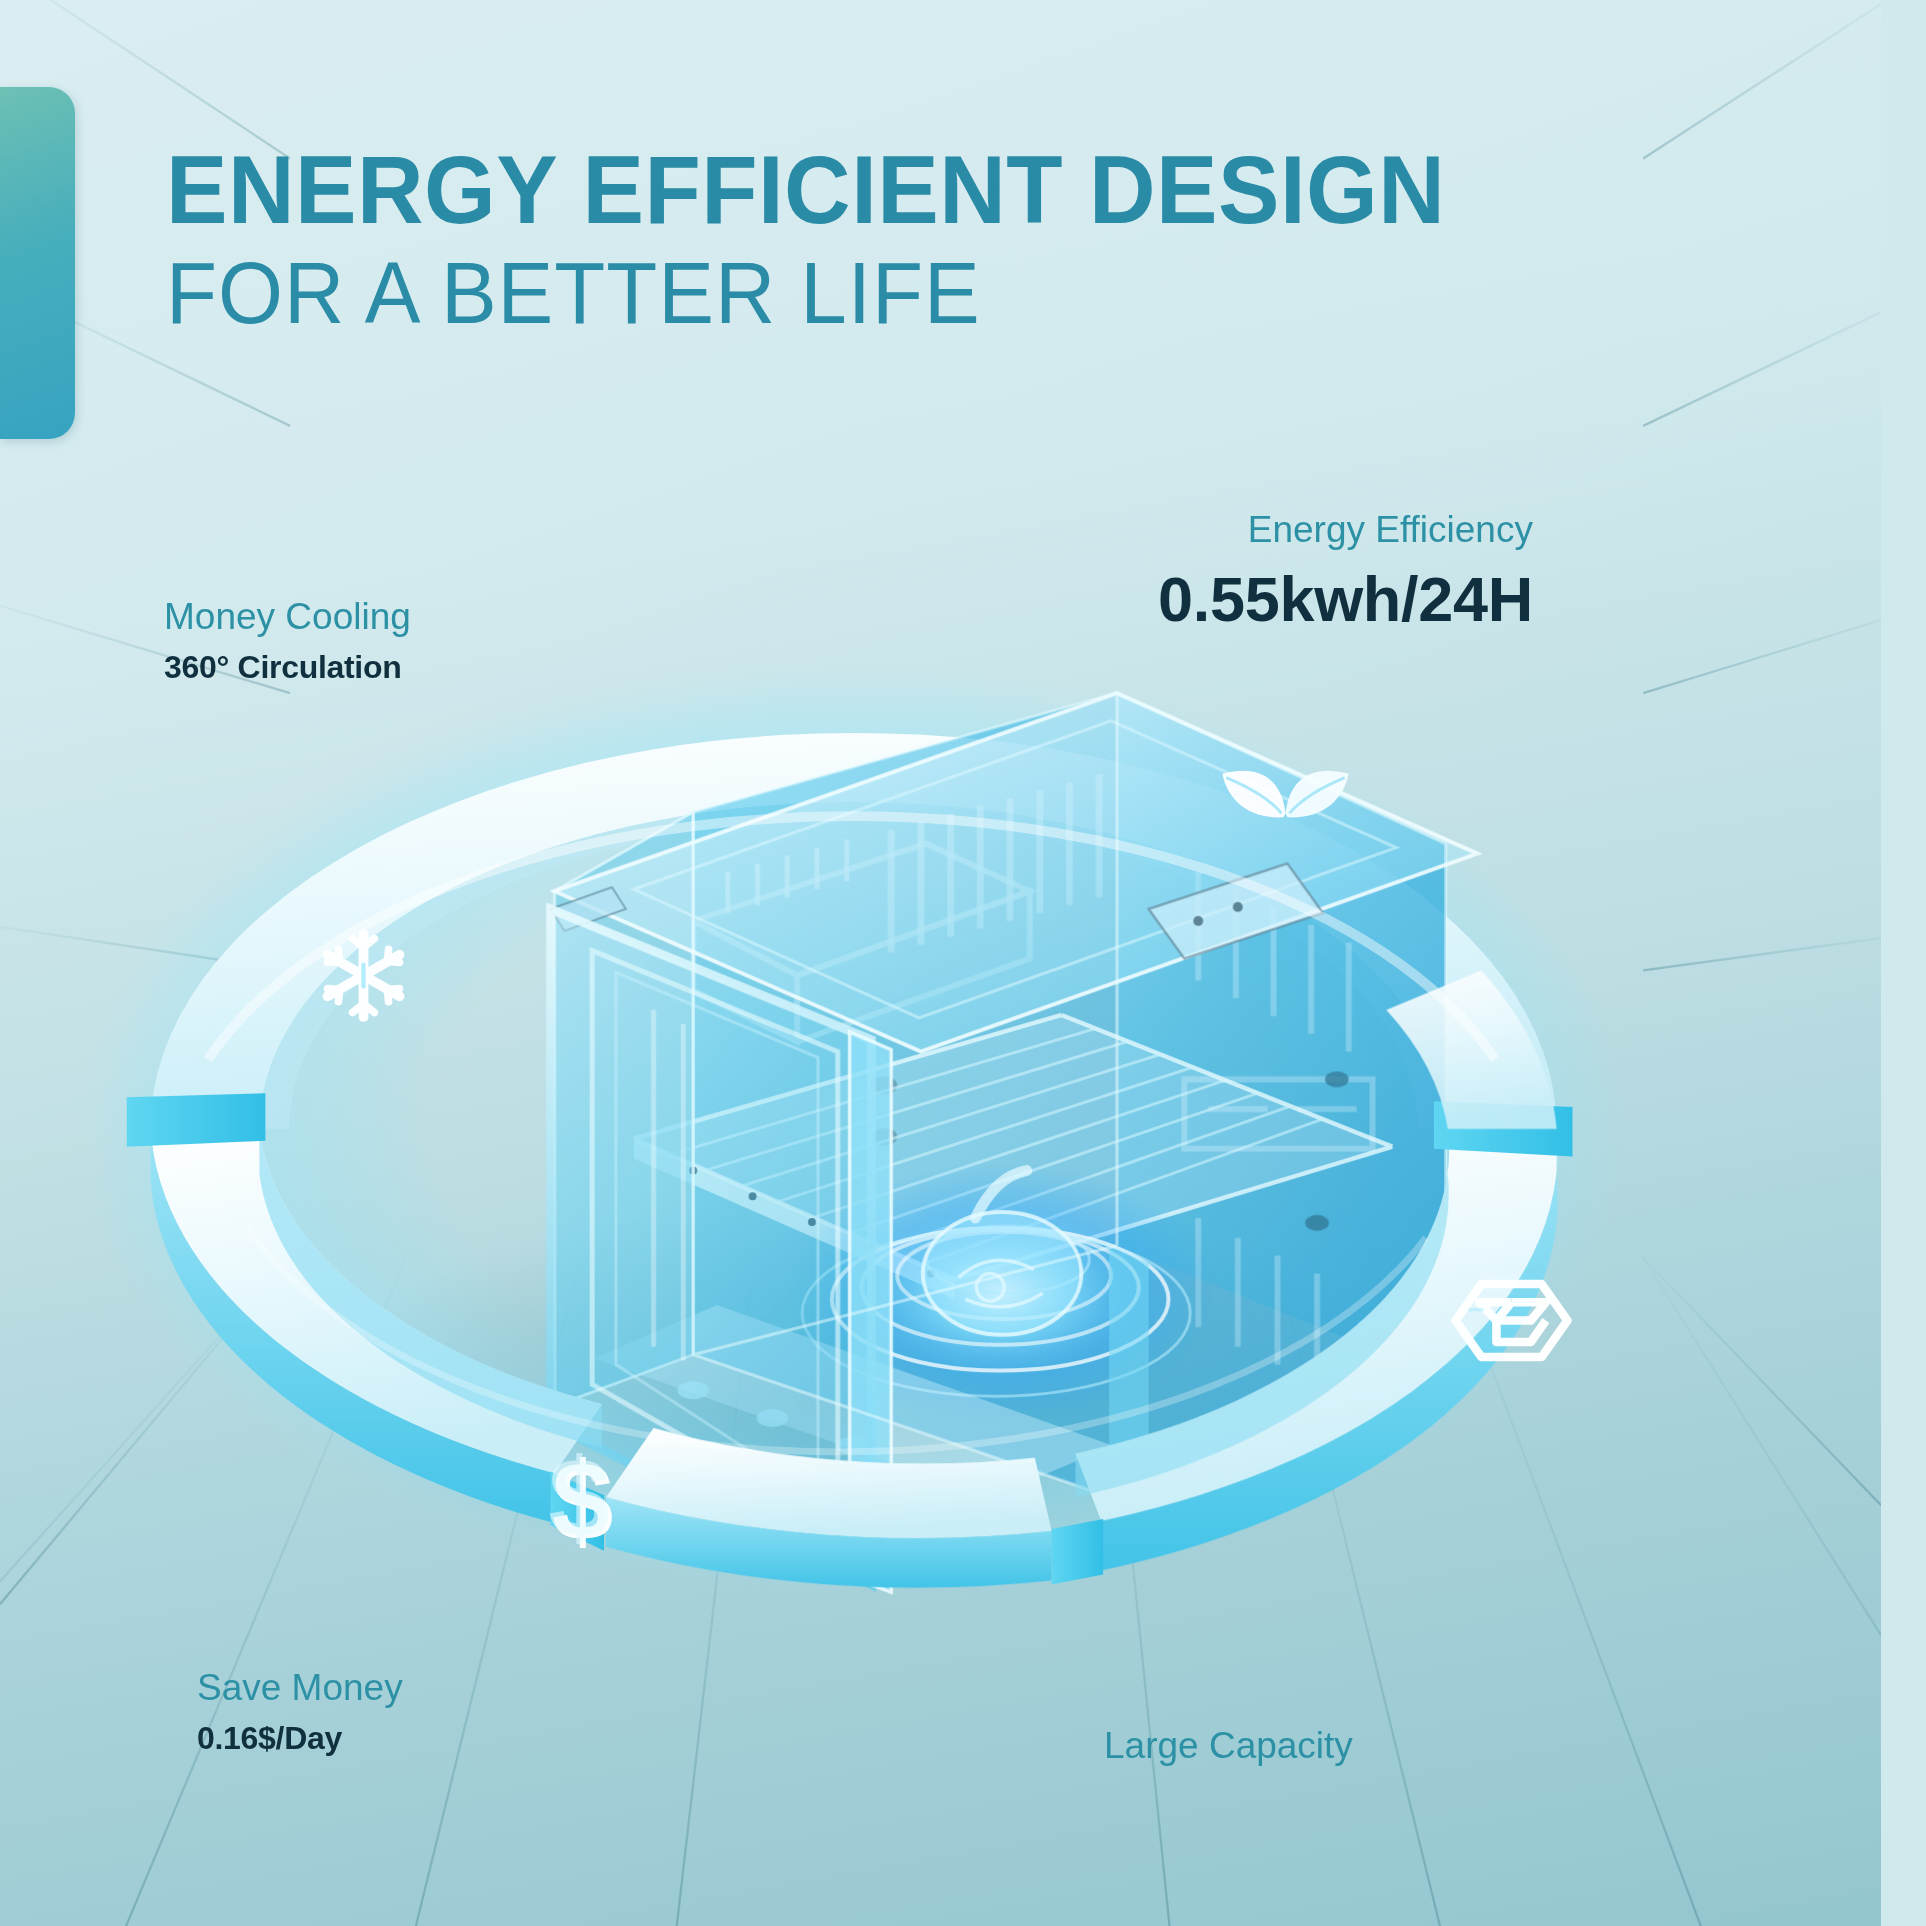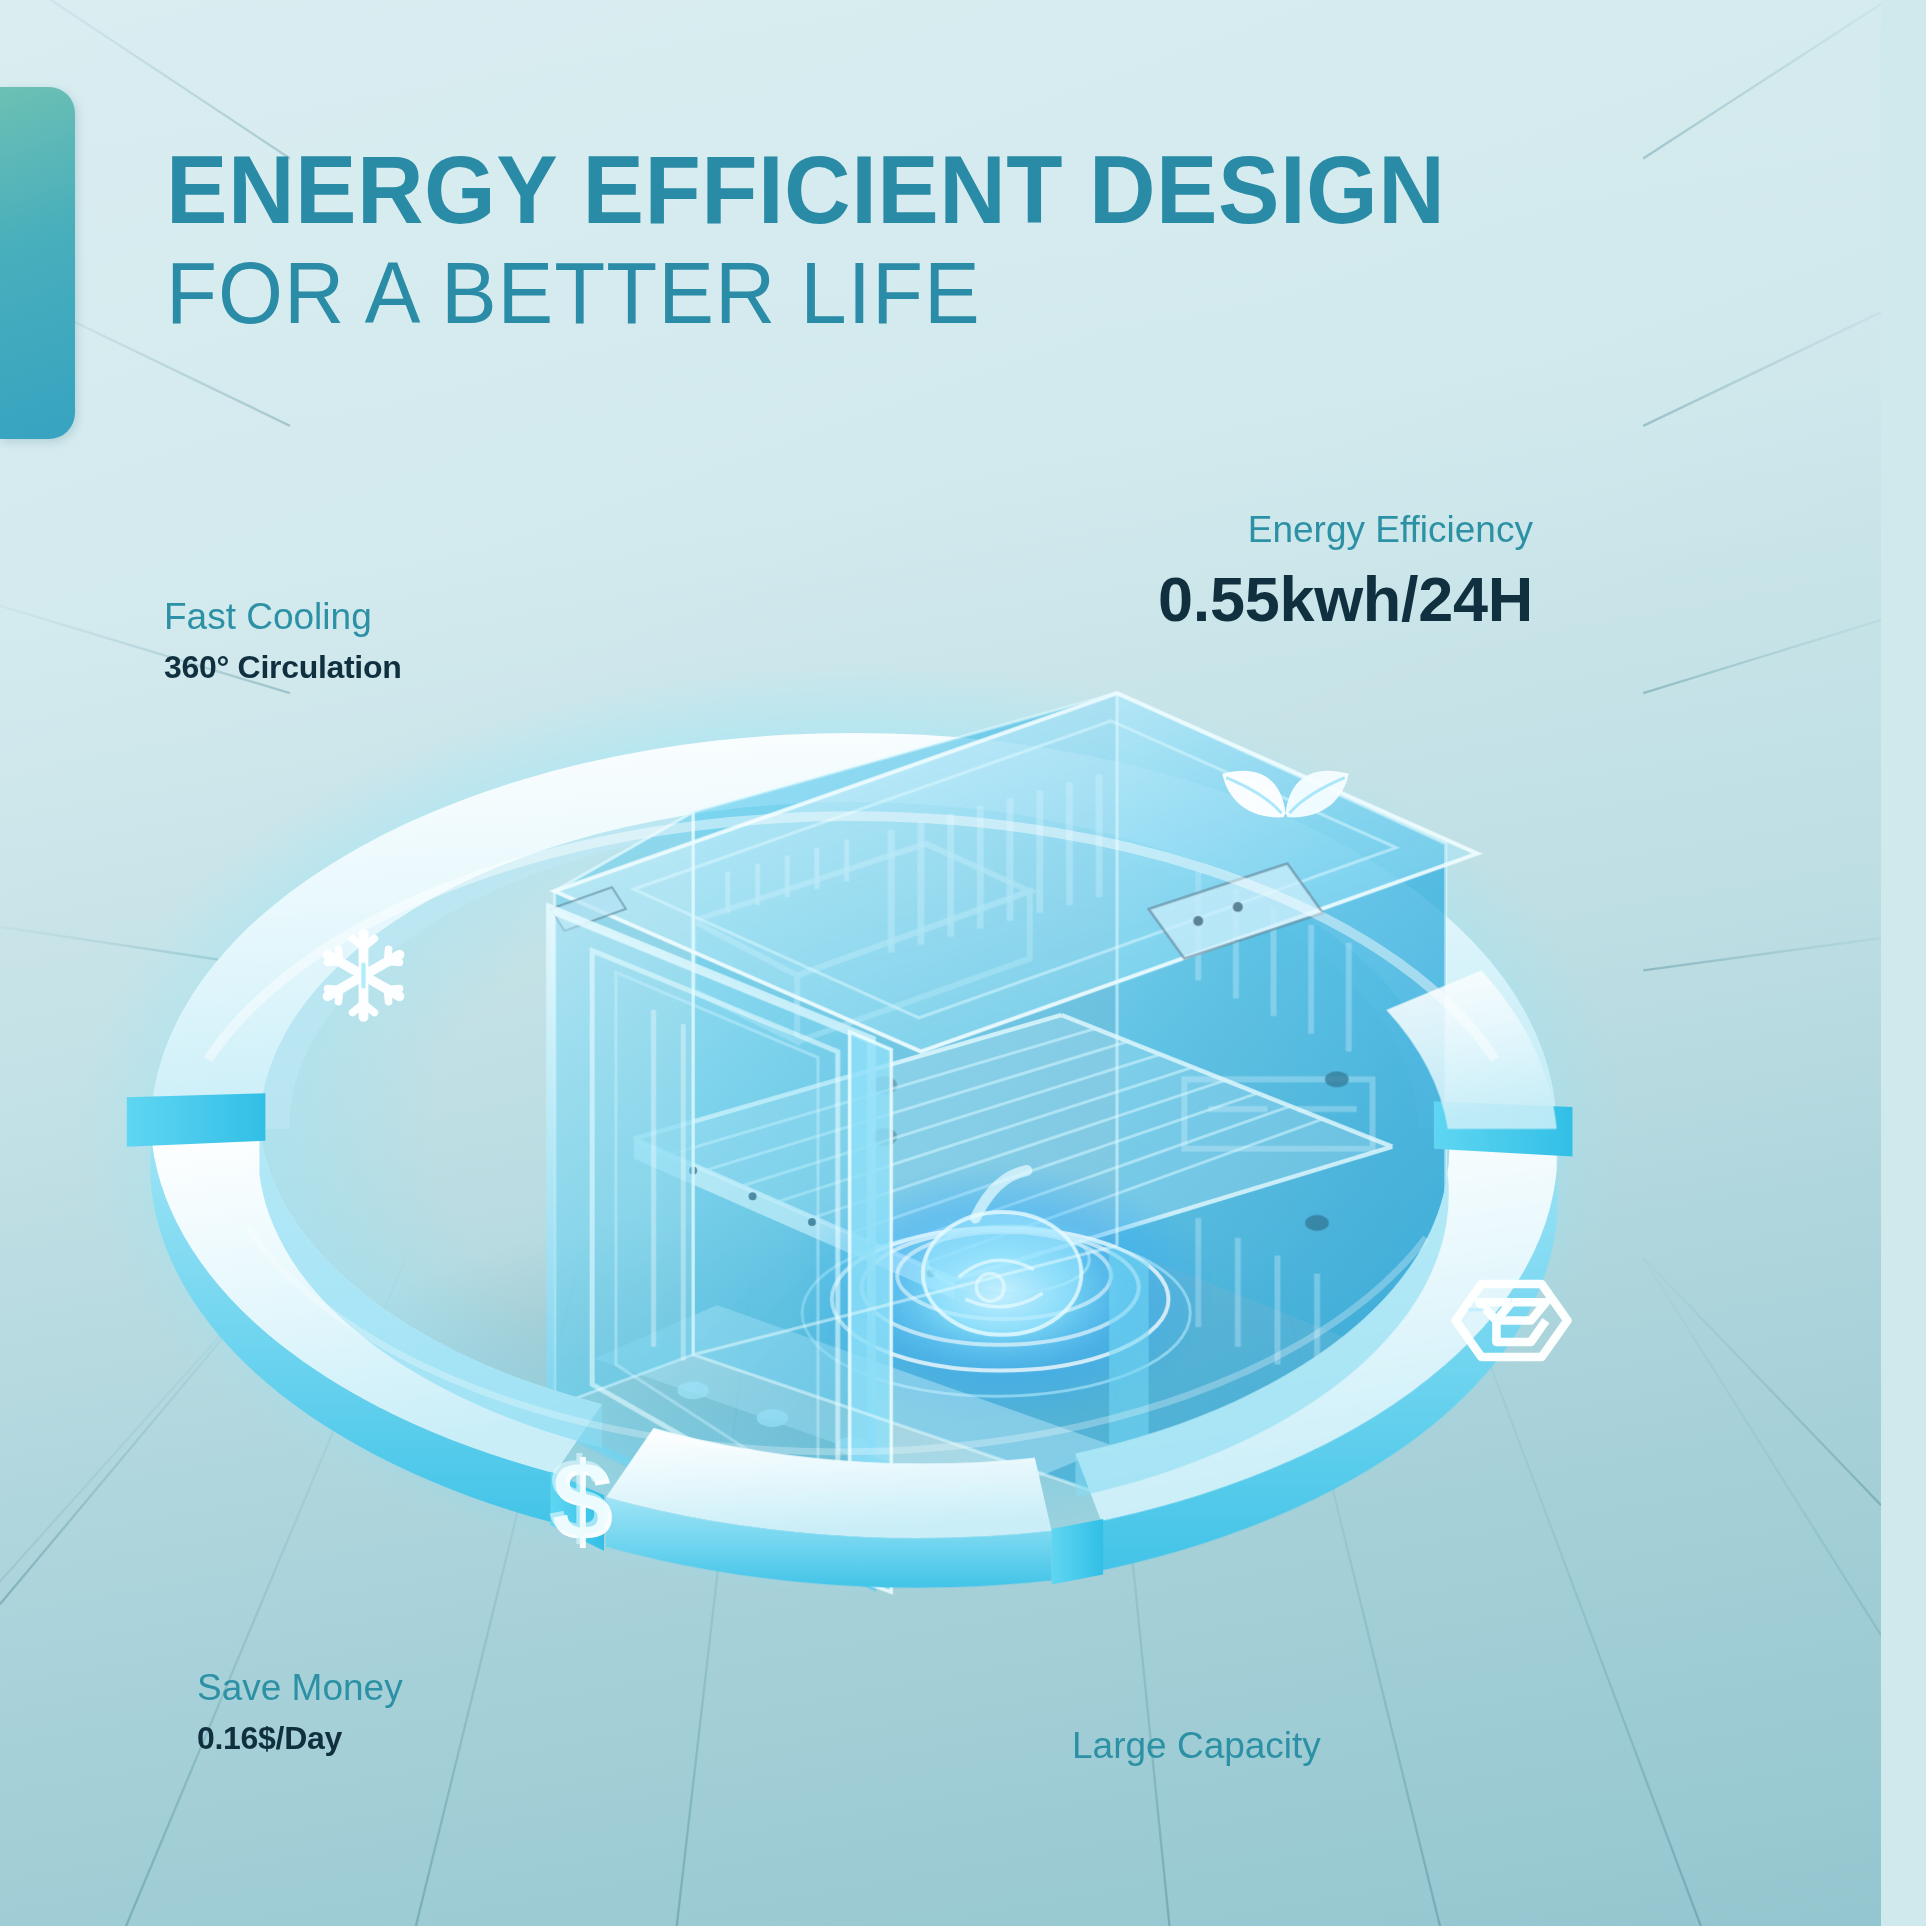--- a/index.html
+++ b/index.html
@@ -46,21 +46,21 @@
     font-size:37px;font-weight:400;color:#2d91a6;line-height:1.25;white-space:nowrap;
   }
   .feature .f-value{
     font-size:32px;font-weight:700;color:#10303f;line-height:1.25;
     white-space:nowrap;margin-top:7px;letter-spacing:-0.3px;
   }
   #feat-fast-cooling{left:164px;top:594px;}
   #feat-energy{left:1158px;top:507px;text-align:right;}
   #feat-energy .f-value{font-size:63px;}
   #feat-save-money{left:153px;top:1665px;margin-left:44px;}
-  #feat-large-capacity{left:1072px;top:1723px;}
+  #feat-large-capacity{left:1104px;top:1723px;}
   #feat-large-capacity .f-value{font-size:51px;}
 
   
   .scene{position:absolute;left:0;top:0;width:1927px;height:1927px;pointer-events:none;}
   .scene svg{width:100%;height:100%;display:block;}
 
   
   .ring-icon{position:absolute;}
   #icon-snowflake{left:309px;top:921px;width:109px;height:109px;}
   #icon-dollar{left:535px;top:1438px;width:95px;height:127px;}
@@ -463,21 +463,21 @@
       <path d="M68 62 C 34 64, 12 46, 6 18 C 42 8, 66 22, 70 58 Z" fill="#ffffff" opacity="0.95"></path>
       <path d="M72 62 C 106 64, 128 46, 134 18 C 98 8, 74 22, 70 58 Z" fill="#f4fdff" opacity="0.95"></path>
       <g stroke="#9fe4f8" stroke-width="3" fill="none" opacity="0.85">
         <path d="M10 22 C 34 32, 54 44, 66 58"></path>
         <path d="M130 22 C 106 32, 86 44, 74 58"></path>
       </g>
     </svg>
   </div>
 
   <div class="feature" id="feat-fast-cooling">
-    <div class="f-label">Fast Cooling</div>
+    <div class="f-label">Money Cooling</div>
     <div class="f-value">360° Circulation</div>
   </div>
 
   <div class="feature" id="feat-energy">
     <div class="f-label">Energy Efficiency</div>
     <div class="f-value">0.55kwh/24H</div>
   </div>
 
   <div class="feature" id="feat-save-money">
     <div class="f-label">Save Money</div>

